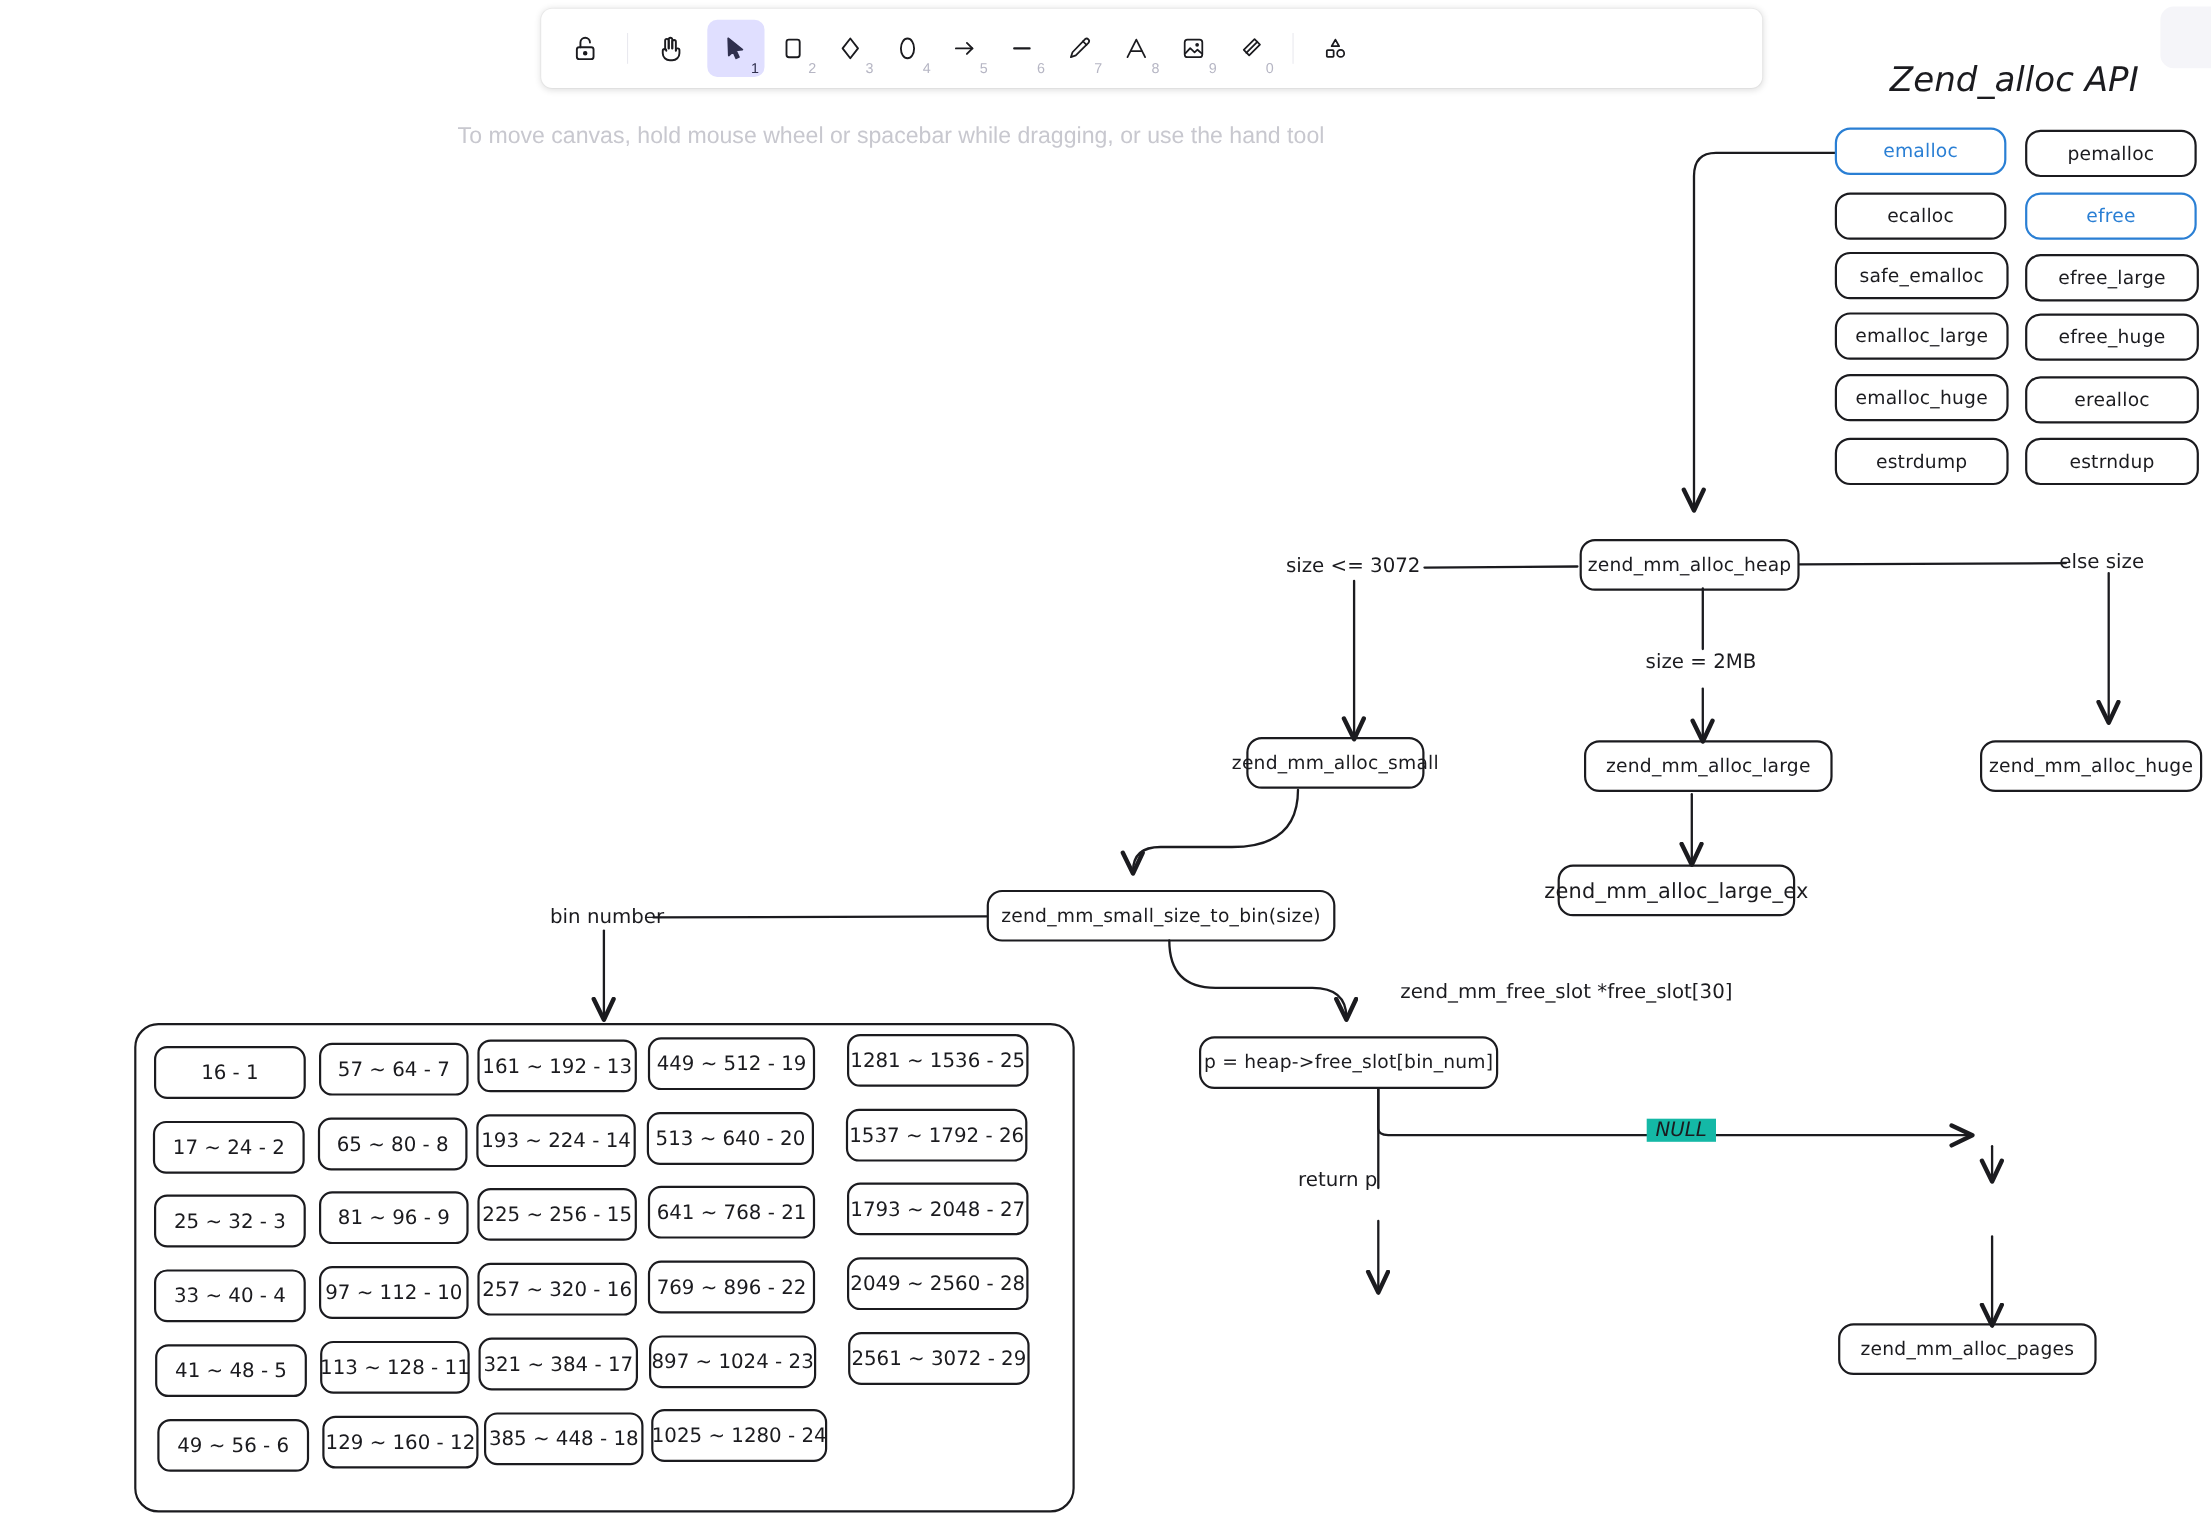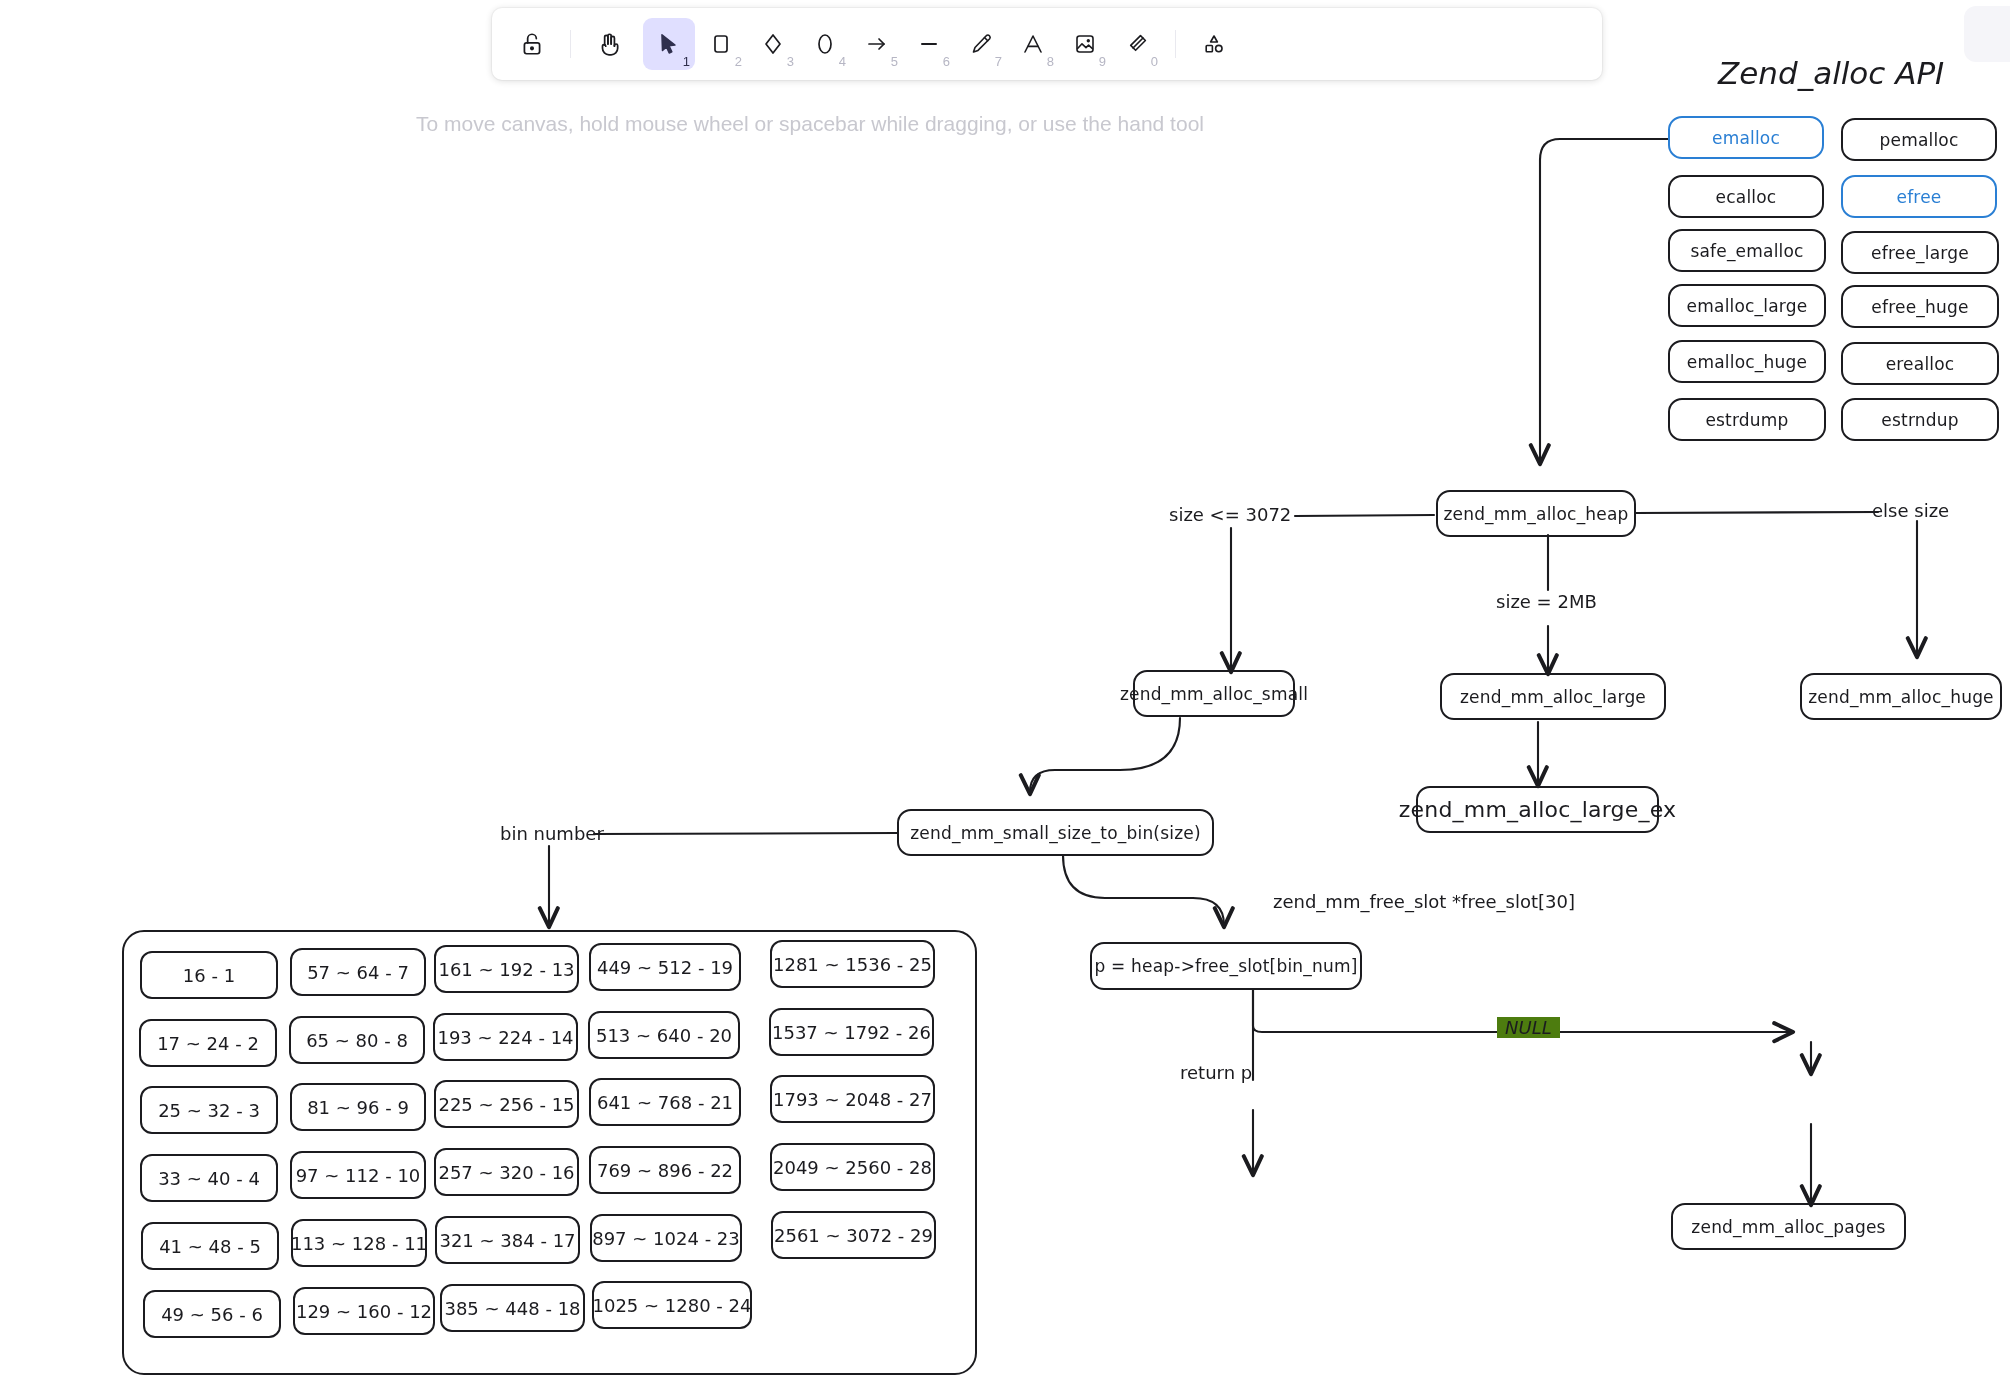--- a/index.html
+++ b/index.html
@@ -197,31 +197,31 @@
     <div class="node blue" style="left:1841px;top:175px;width:156px;height:43px;font-size:17px;">efree</div>
     <div class="node" style="left:1841px;top:231px;width:158px;height:43px;font-size:17px;">efree_large</div>
     <div class="node" style="left:1841px;top:285px;width:158px;height:43px;font-size:17px;">efree_huge</div>
     <div class="node" style="left:1841px;top:342px;width:158px;height:43px;font-size:17px;">erealloc</div>
     <div class="node" style="left:1841px;top:398px;width:158px;height:43px;font-size:17px;">estrndup</div>
 
     <div class="node" style="left:1436px;top:490px;width:200px;height:47px;font-size:17px;">zend_mm_alloc_heap</div>
     <div class="node" style="left:1133px;top:670px;width:162px;height:47px;font-size:17px;">zend_mm_alloc_small</div>
     <div class="node" style="left:1440px;top:673px;width:226px;height:47px;font-size:17px;">zend_mm_alloc_large</div>
     <div class="node" style="left:1800px;top:673px;width:202px;height:47px;font-size:17px;">zend_mm_alloc_huge</div>
-    <div class="node" style="left:1416px;top:786px;width:243px;height:47px;font-size:22px;">zend_mm_alloc_large_ex</div>
+    <div class="node" style="left:1416px;top:786px;width:216px;height:47px;font-size:19px;">zend_mm_alloc_large_ex</div>
     <div class="node" style="left:897px;top:809px;width:317px;height:47px;font-size:17px;">zend_mm_small_size_to_bin(size)</div>
     <div class="node" style="left:1090px;top:942px;width:272px;height:48px;font-size:17px;">p = heap-&gt;free_slot[bin_num]</div>
     <div class="node" style="left:1671px;top:1203px;width:235px;height:47px;font-size:17px;">zend_mm_alloc_pages</div>
 
     <div class="label" style="left:1169px;top:504px;font-size:18px;">size &lt;= 3072</div>
     <div class="label" style="left:1872px;top:500px;font-size:18px;">else size</div>
     <div class="label" style="left:1496px;top:591px;font-size:18px;">size = 2MB</div>
     <div class="label" style="left:500px;top:823px;font-size:18px;">bin number</div>
     <div class="label" style="left:1273px;top:891px;font-size:18px;">zend_mm_free_slot *free_slot[30]</div>
-    <div class="label it" style="left:1497px;top:1017px;font-size:18px;background:#4d7c0f;padding:0 8px;">NULL</div>
+    <div class="label it" style="left:1497px;top:1017px;font-size:18px;background:#14b8a6;padding:0 8px;">NULL</div>
     <div class="label" style="left:1180px;top:1062px;font-size:18px;">return p</div>
 
     <div id="bin-table"></div>
 
     <div class="bin-cell" style="left:140px;top:951px;width:138px;height:48px;">16 - 1</div>
     <div class="bin-cell" style="left:290px;top:948px;width:136px;height:48px;">57 ~ 64 - 7</div>
     <div class="bin-cell" style="left:434px;top:945px;width:145px;height:48px;">161 ~ 192 - 13</div>
     <div class="bin-cell" style="left:589px;top:943px;width:152px;height:48px;">449 ~ 512 - 19</div>
     <div class="bin-cell" style="left:770px;top:940px;width:165px;height:48px;">1281 ~ 1536 - 25</div>
 

